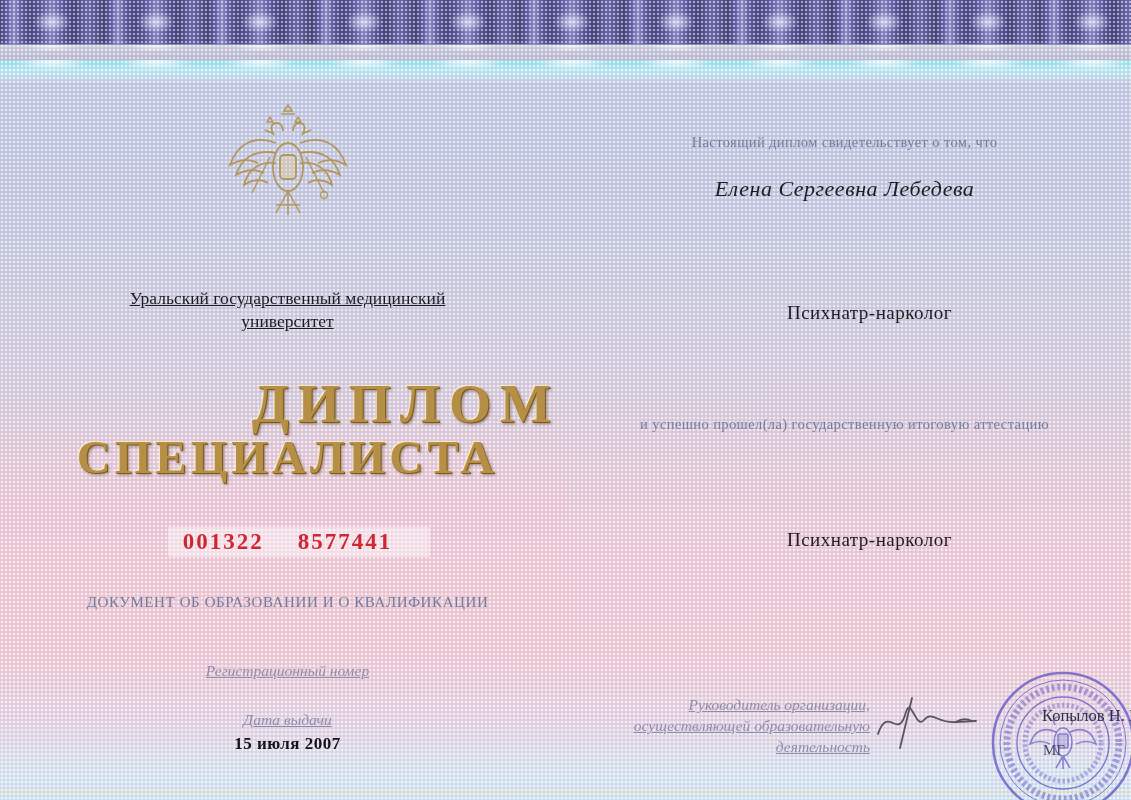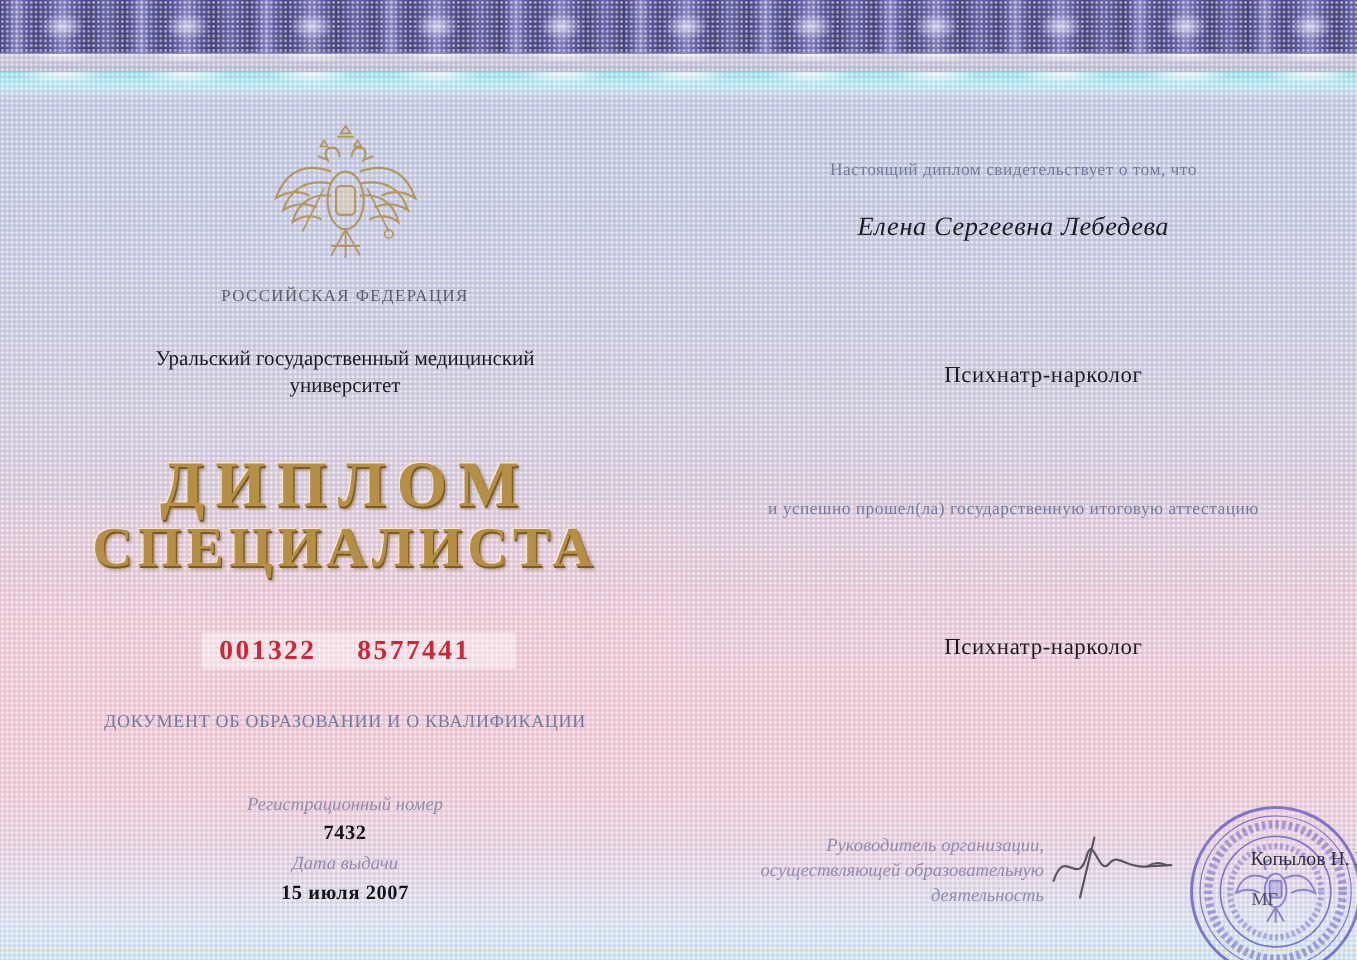--- a/index.html
+++ b/index.html
@@ -43,21 +43,21 @@
     background-size:104px 24px,100% 24px;background-repeat:repeat-x;}
   .band-bottom{position:absolute;left:0;right:0;bottom:0;height:7px;z-index:2;
     background:#d2e5f3;border-top:2px solid #e9e3c2;}
   
   .abs{position:absolute;z-index:5;}
   .page-l{left:15px;width:545px;text-align:center;}
   .page-r{left:572px;width:545px;text-align:center;margin-top:40px;}
   .tpl{color:#707c9d;font-size:14.5px;letter-spacing:.4px;}
   .tpl-caps{color:#6f7b9d;font-size:15px;letter-spacing:.6px;}
   .blk{color:#1b1b20;}
-  .it{font-style:italic;color:#8f8bab;font-size:15.5px;}
+  .it{font-style:italic;color:#8f8bab;font-size:15.5px;text-decoration:underline;}
   .bold{font-weight:bold;color:#141418;font-size:17px;letter-spacing:.5px;}
   .gold{
     color:#b68f47;font-weight:bold;
     text-shadow:1px 1px 0 #7c5a1e, 2px 2px 3px rgba(80,55,15,.5), -1px -1px 1px rgba(255,242,205,.85);
   }
   .title1{font-size:54px;letter-spacing:9px;line-height:1;}
   .title2{font-size:47px;letter-spacing:4px;line-height:1;}
   .num-strip{left:168px;top:527px;width:262px;height:30px;background:rgba(255,255,255,.42);border-radius:2px;z-index:4;}
   .rednum{color:#cf2633;font-weight:bold;font-size:23px;letter-spacing:2px;top:529px;}
   .rednum .gap{display:inline-block;width:34px;}
@@ -102,39 +102,37 @@
         <rect x="62" y="54" width="16" height="24" rx="4" fill="rgba(229,204,148,0.45)"></rect>
 
         <path d="M70,90 l-12,22 M70,90 l0,24 M70,90 l12,22 M58,104 h24" stroke-width="1.5"></path>
 
         <path d="M52,56 L34,92 M88,56 L106,92" stroke-width="1.4"></path>
         <circle cx="106" cy="94" r="3.5" stroke-width="1.4"></circle>
       </g>
     </svg>
   </div>
 
-  <div class="abs page-l" style="top:240px;color:#5e5c63;font-size:14px;letter-spacing:1.2px;">РОССИЙСКАЯ ФЕДЕРАЦИЯ</div>
 
-  <div class="abs page-l blk" style="top:287px;font-size:17.5px;line-height:23px;">
+  <div class="abs page-l blk" style="top:287px;font-size:17.5px;line-height:23px;text-decoration:underline;">
     <span>Уральский государственный медицинский</span><br>
     <span>университет</span>
   </div>
 
-  <div class="abs page-l gold title1" style="top:377px;">ДИПЛОМ</div>
+  <div class="abs page-l gold title1" style="top:377px;text-align:right;">ДИПЛОМ</div>
   <div class="abs page-l gold title2" style="top:434px;">СПЕЦИАЛИСТА</div>
 
   <div class="abs num-strip"></div>
   <div class="abs page-l rednum">
     <span>001322</span><span class="gap"></span><span>8577441</span>
   </div>
 
   <div class="abs page-l tpl-caps" style="top:594px;">ДОКУМЕНТ ОБ ОБРАЗОВАНИИ И О КВАЛИФИКАЦИИ</div>
 
   <div class="abs page-l it" style="top:662px;">Регистрационный номер</div>
-  <div class="abs page-l bold" style="top:684px;">7432</div>
   <div class="abs page-l it" style="top:711px;">Дата выдачи</div>
   <div class="abs page-l bold" style="top:734px;">15 июля 2007</div>
 
   <div class="abs page-r tpl" style="top:94px;">Настоящий диплом свидетельствует о том, что</div>
 
   <div class="abs page-r blk name" style="top:136px;font-style:italic;">Елена Сергеевна Лебедева</div>
 
 
   <div class="abs page-r blk spec" style="top:262px;padding-left:25px;">Психнатр-нарколог</div>
 

